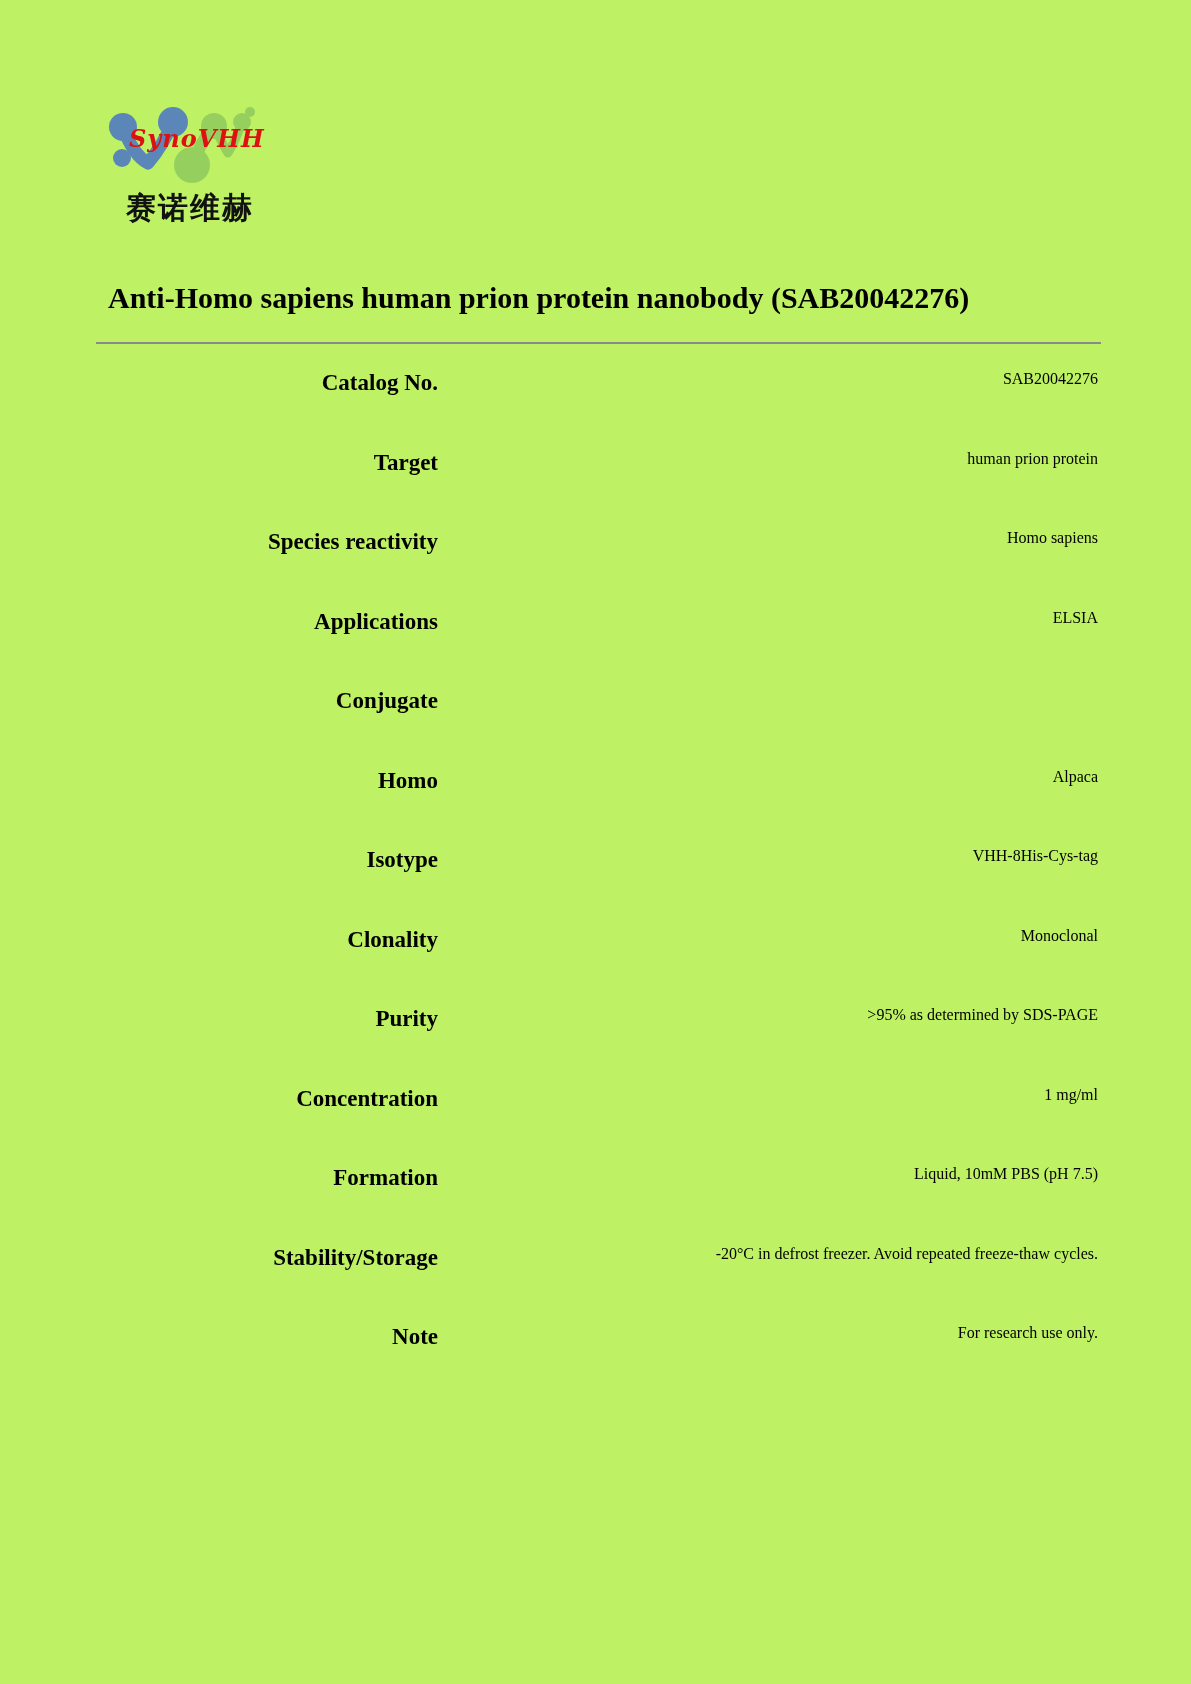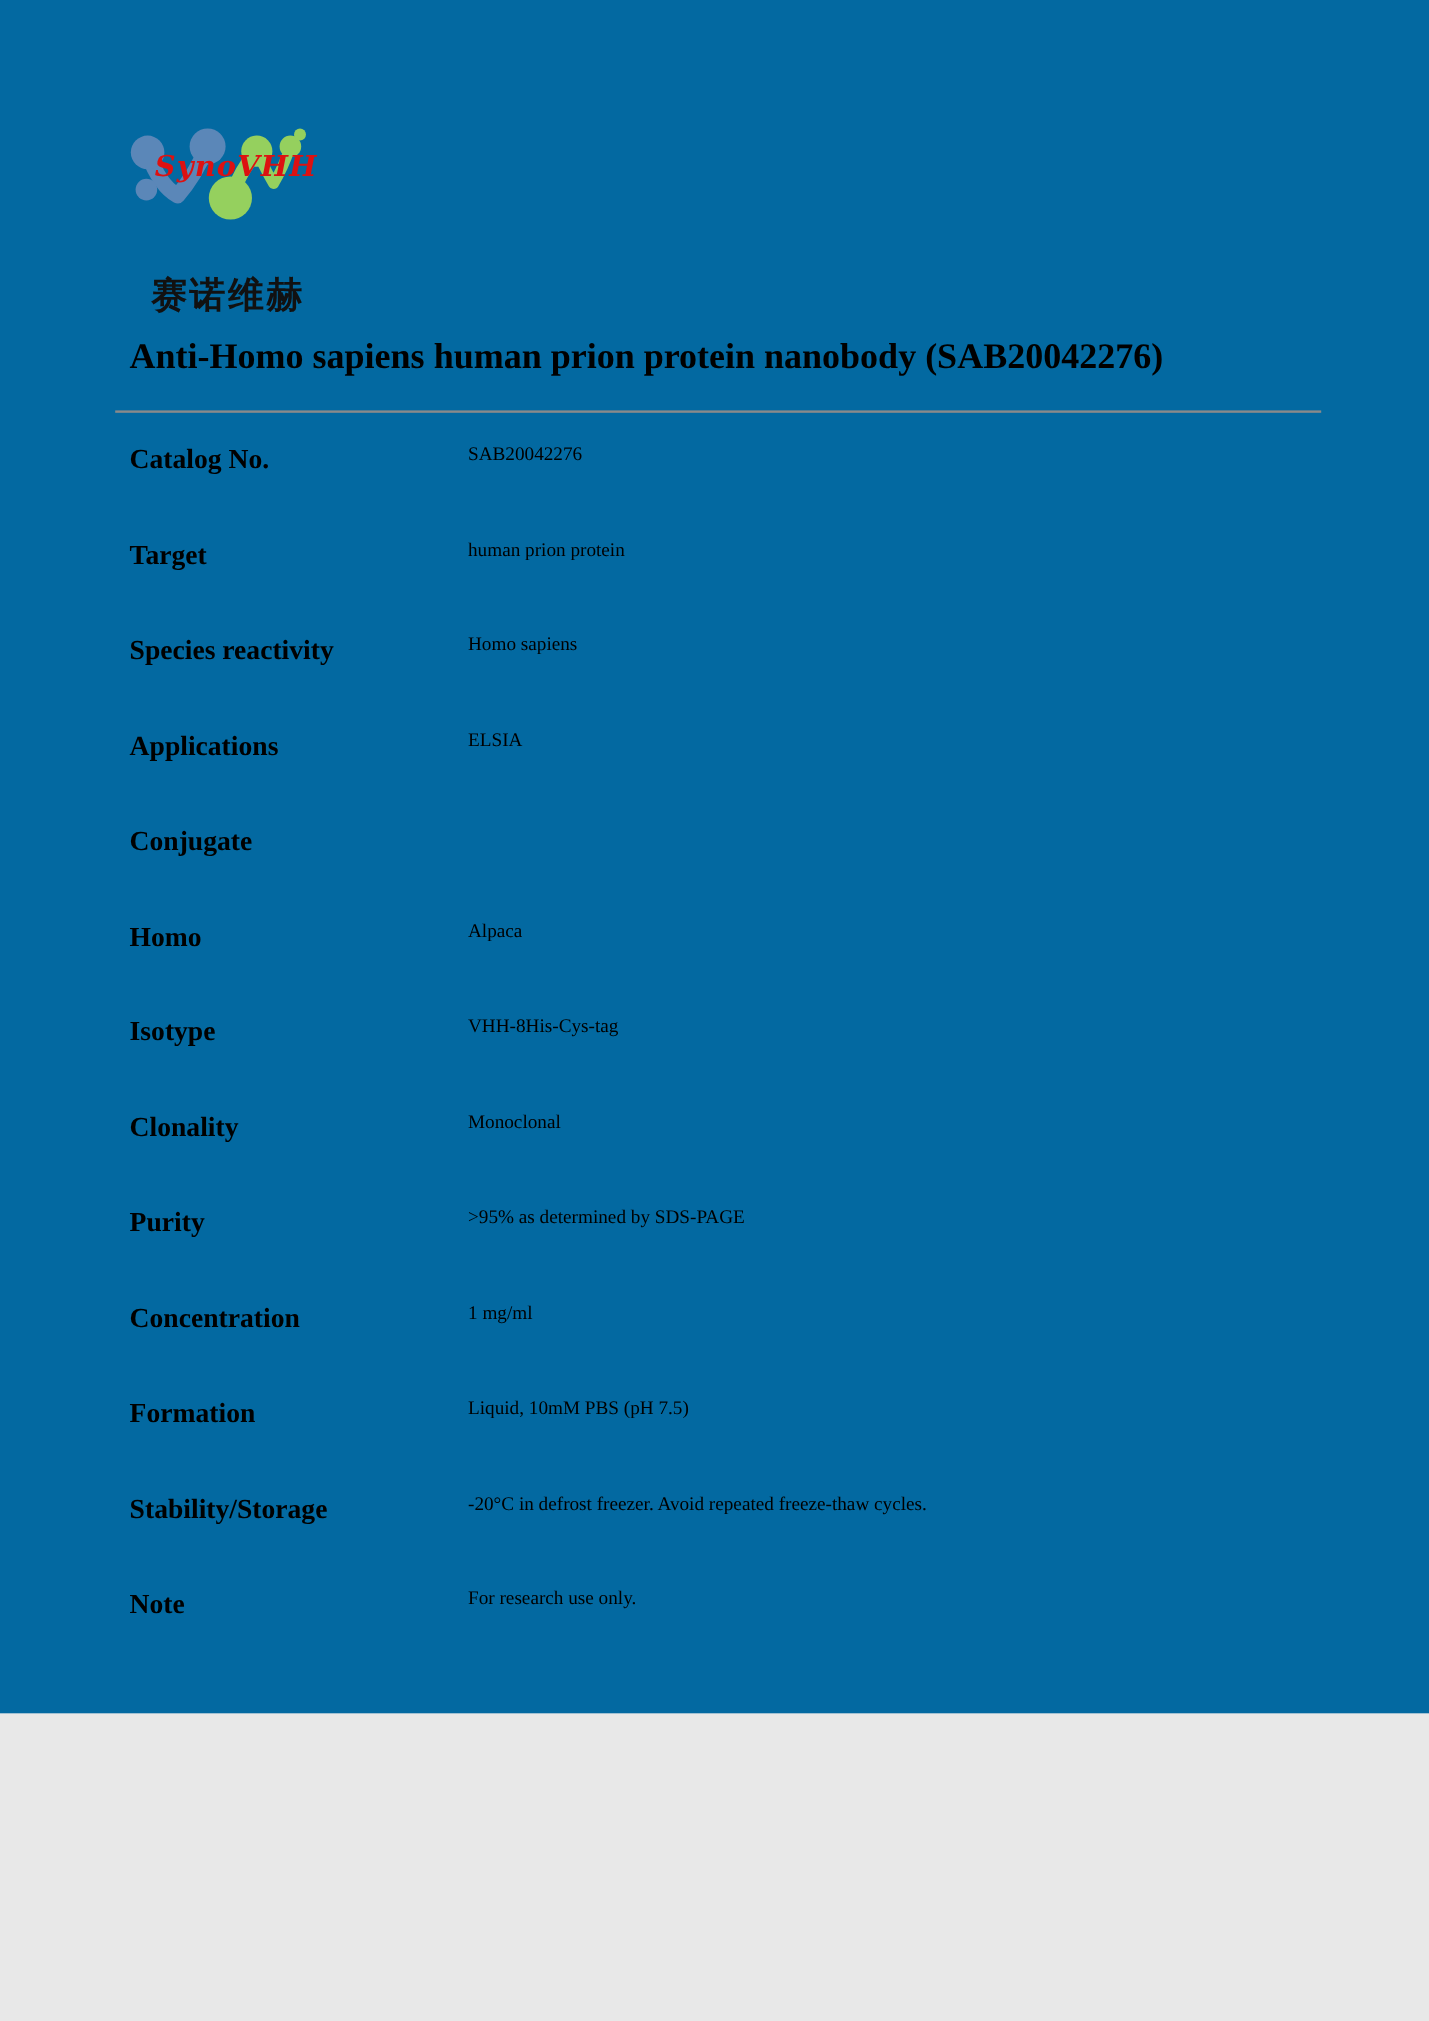--- a/index.html
+++ b/index.html
@@ -1,24 +1,25 @@
 <!DOCTYPE html>
 <html><head>
 <meta charset="utf-8">
 <style>
   html, body { margin: 0; padding: 0; background: #e8e8e8; }
   .page {
     position: relative;
     width: 1191px;
-    height: 1428px;
+    height: 1684px;
     margin: 0 auto;
-    background: #0369a1;
+    background: #bef264;
     font-family: "Liberation Serif", "DejaVu Serif", serif;
     color: #000000;
     overflow: hidden;
+    text-align: right;
   }
 
   
   .logo-wrap {
     position: absolute;
     left: 95px;
     top: 85px;
     width: 180px;
     height: 150px;
   }
@@ -26,21 +27,20 @@
   .logo-cn {
     position: absolute;
     left: 31px;
     top: 103px;
     font-family: "DejaVu Sans", "Liberation Sans", sans-serif;
     font-size: 30px;
     font-weight: 600;
     letter-spacing: 2px;
     color: #111111;
     white-space: nowrap;
-    margin-top: 38px;
   }
 
   
   .title {
     position: absolute;
     left: 108px;
     top: 282px;
     margin: 0;
     font-size: 30px;
     font-weight: bold;
@@ -68,20 +68,21 @@
     display: flex;
     align-items: flex-start;
     height: 79.5px;
   }
   .spec-label {
     flex: 0 0 282px;
     font-size: 23px;
     font-weight: bold;
     line-height: 1.2;
     white-space: nowrap;
+    margin-left: 48px;
   }
   .spec-value {
     flex: 1 1 auto;
     font-size: 16px;
     line-height: 1.2;
   }
 </style>
 </head>
 <body>
 

